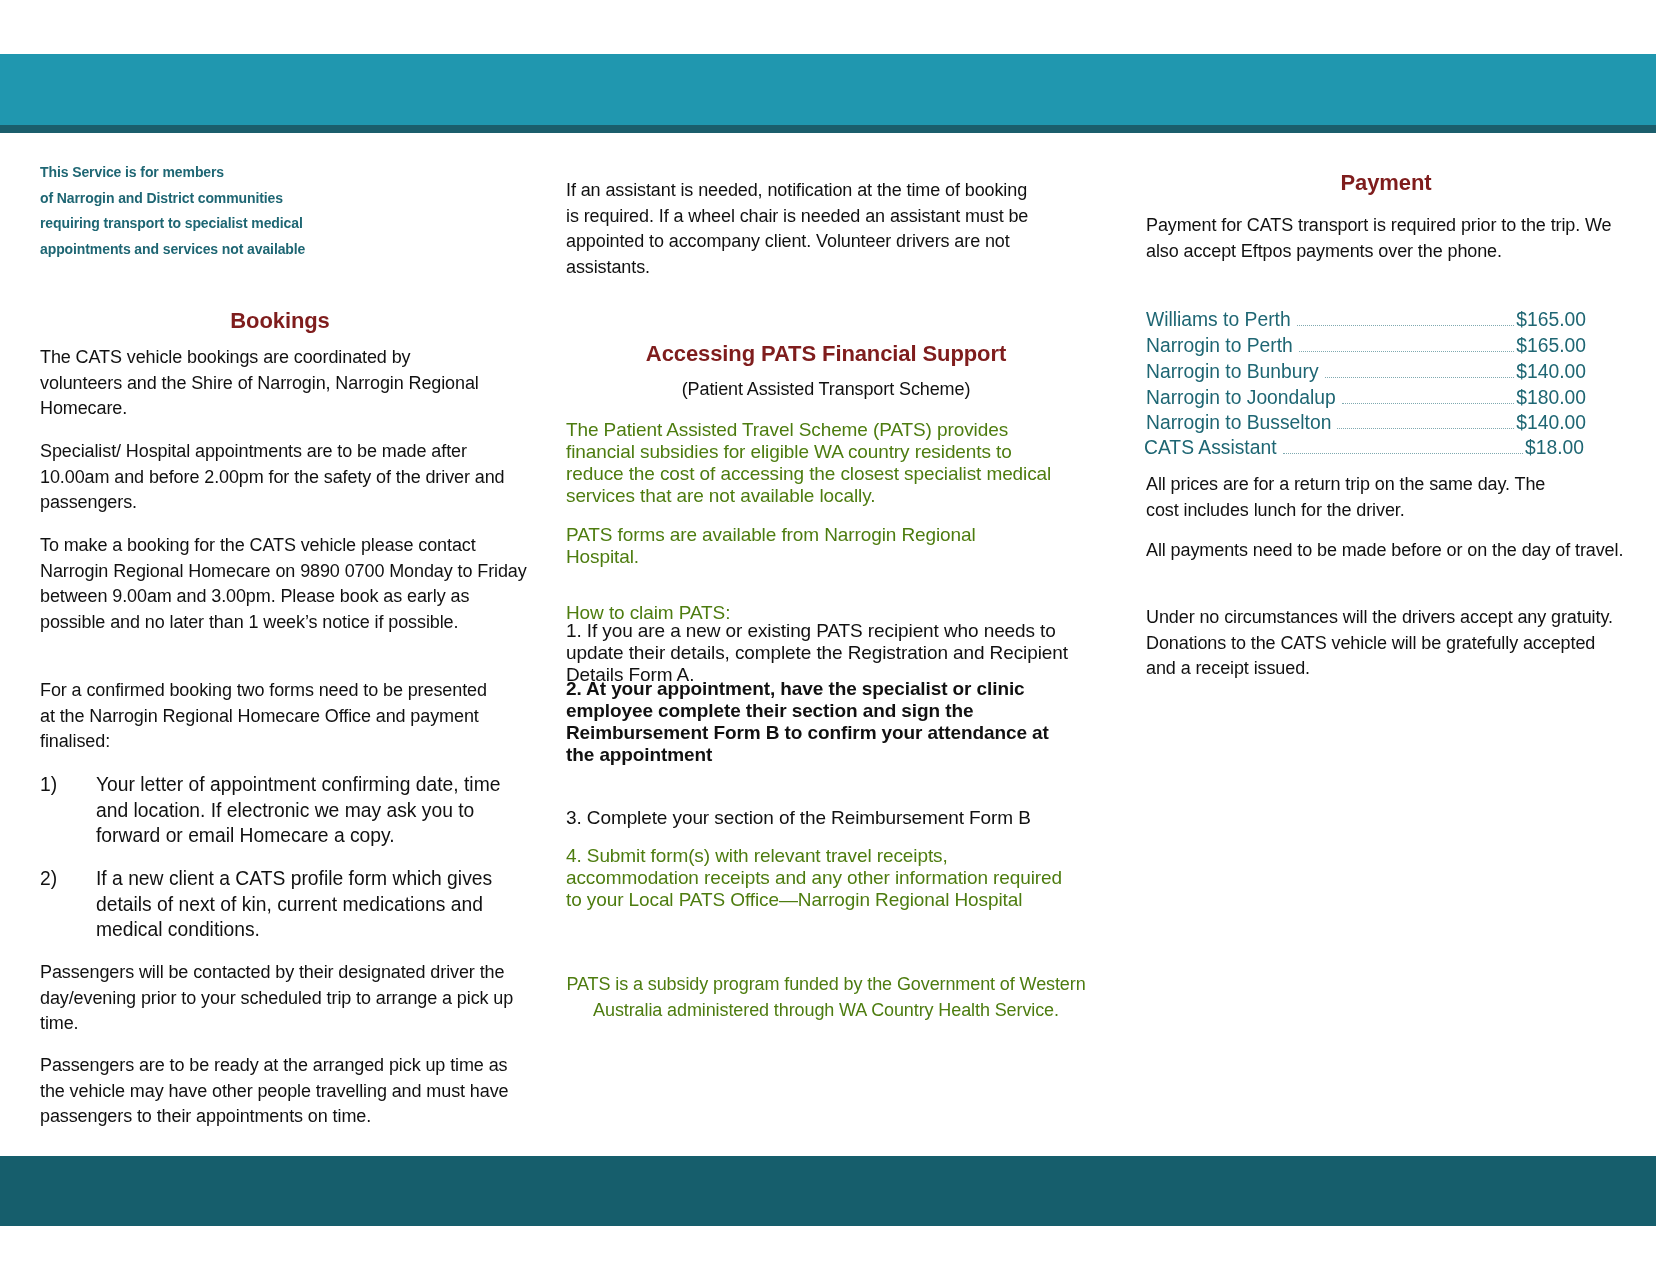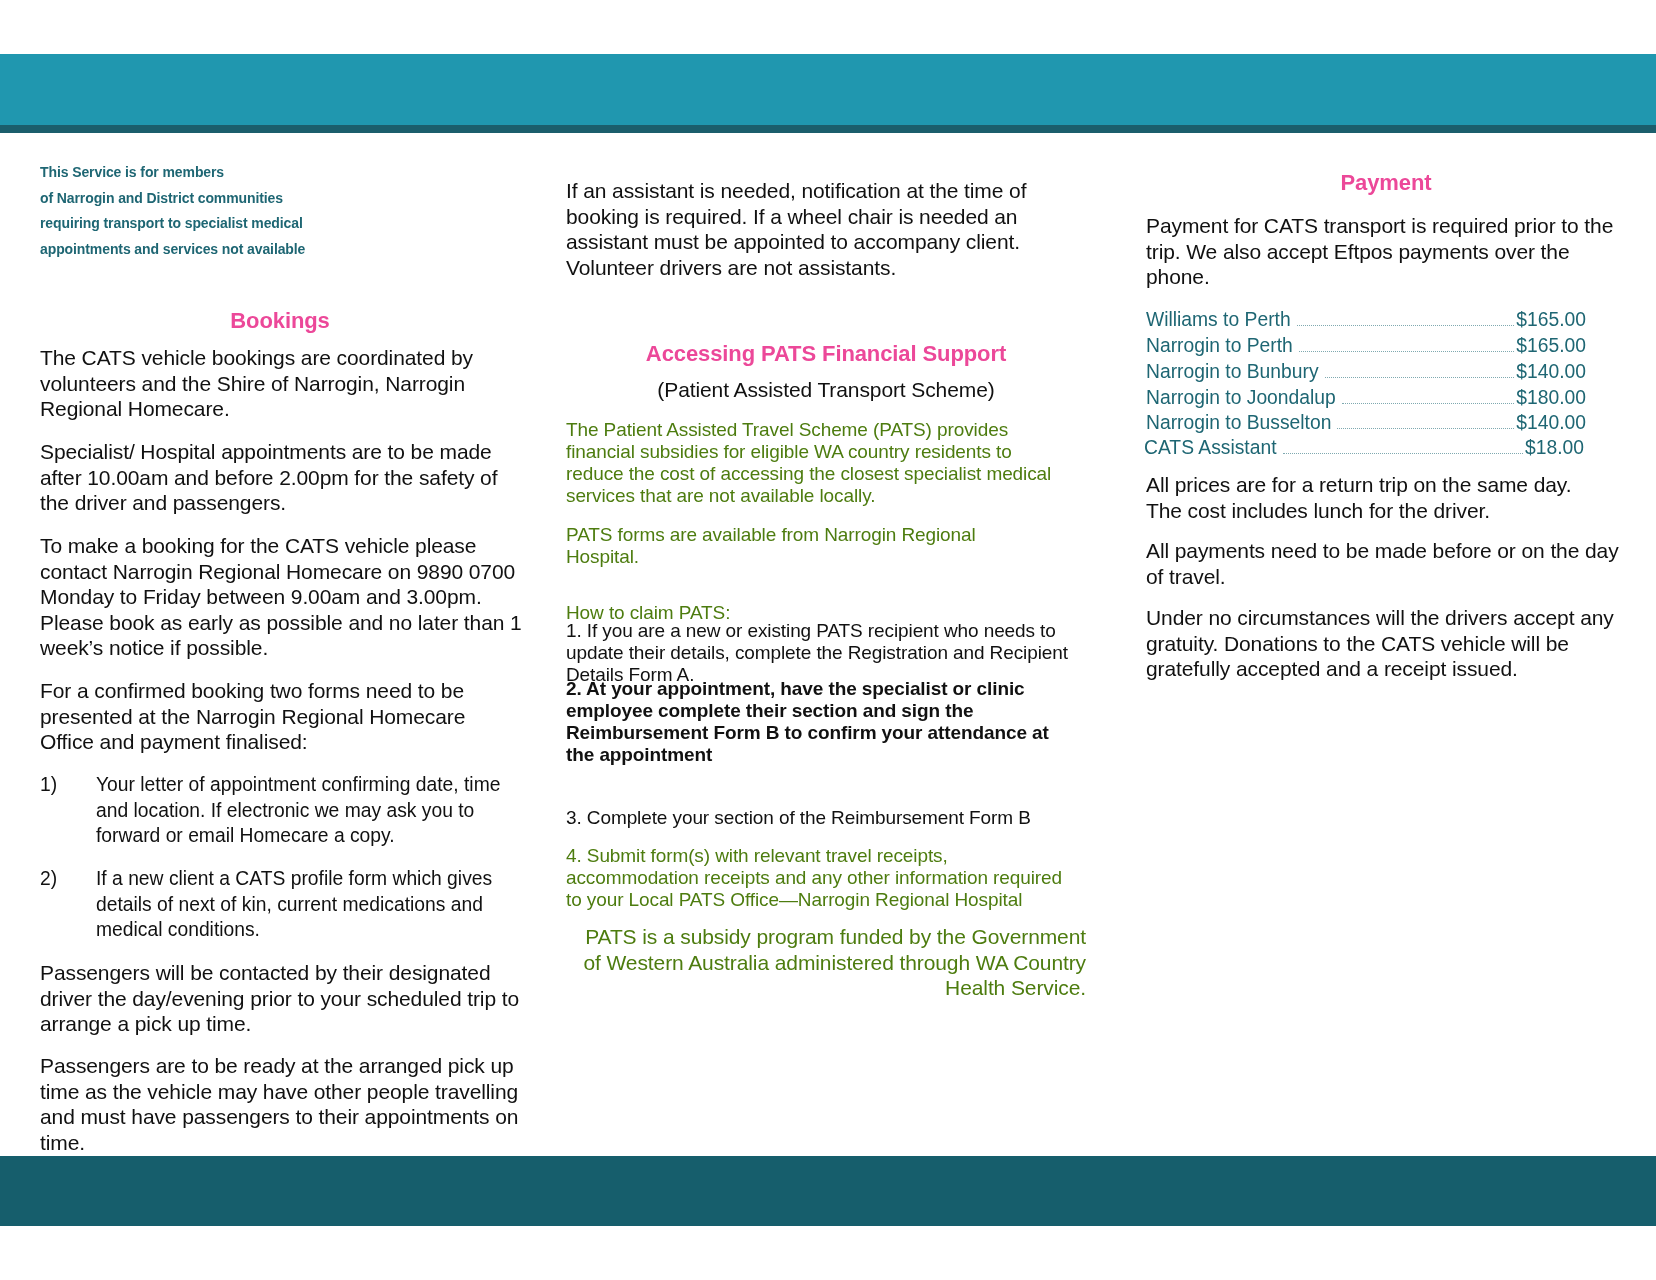--- a/index.html
+++ b/index.html
@@ -21,27 +21,27 @@
     position: absolute; left: 0; top: 1156px; width: 1656px; height: 70px;
     background: #165E6C;
   }
   .col { position: absolute; top: 0; }
   .col-left  { left: 40px;  width: 490px; }
   .col-mid   { left: 566px; width: 530px; }
   .col-right { left: 1146px; width: 480px; }
 
   .p {
     position: absolute; margin: 0;
-    font-size: 21px; line-height: 25.5px; letter-spacing: -0.1px;
+    font-size: 18px; line-height: 25.5px; letter-spacing: -0.1px;
   }
   .intro {
     font-size: 14px; line-height: 25.5px; font-weight: bold; color: #1E6673;
   }
   .heading {
-    font-size: 22px; font-weight: bold; color: #ec4899; text-align: center;
+    font-size: 22px; font-weight: bold; color: #7f1d1d; text-align: center;
   }
   .gray { color: #4d7c0f; }
   .num-item { position: absolute; font-size: 19.3px; line-height: 25.5px; }
   .num-item .num { position: absolute; left: 0; top: 0; }
   .num-item .txt { position: absolute; left: 56px; top: 0; width: 420px; }
 
   .pats-p { font-size: 19px; line-height: 22px; }
 
   .price-row {
     position: absolute; left: 0; width: 440px; height: 25px;
@@ -96,21 +96,21 @@
 
   <p class="p pats-p gray" style="top:419px; width:500px;">The Patient Assisted Travel Scheme (PATS) provides financial subsidies for eligible WA country residents to reduce the cost of accessing the closest specialist medical services that are not available locally.</p>
   <p class="p pats-p gray" style="top:524px; width:470px;">PATS forms are available from Narrogin Regional Hospital.</p>
   <p class="p pats-p gray" style="top:583px; width:470px;margin-top:19px;">How to claim PATS:</p>
 
   <p class="p pats-p" style="top:620px; width:510px;">1. If you are a new or existing PATS recipient who needs to update their details, complete the Registration and Recipient Details Form A.</p>
   <p class="p pats-p" style="top:678px; width:500px;font-weight:bold;">2. At your appointment, have the specialist or clinic employee complete their section and sign the Reimbursement Form B to confirm your attendance at the appointment</p>
   <p class="p pats-p" style="top:807px; width:520px;">3. Complete your section of the Reimbursement Form B</p>
   <p class="p pats-p gray" style="top:845px; width:510px;">4. Submit form(s) with relevant travel receipts, accommodation receipts and any other information required to your Local PATS Office—Narrogin Regional Hospital</p>
 
-  <p class="p gray" style="top:924px; width:520px; text-align:right; line-height:25.5px;">PATS is a subsidy program funded by the Government of Western Australia administered through WA Country Health Service.</p>
+  <p class="p gray" style="top:972px; width:520px; text-align:center; line-height:25.5px;">PATS is a subsidy program funded by the Government of Western Australia administered through WA Country Health Service.</p>
 </div>
 
 <div class="col col-right">
   <div class="p heading" style="top:170px; width:480px;">Payment</div>
   <p class="p" style="top:213px; width:480px;">Payment for CATS transport is required prior to the trip. We also accept Eftpos payments over the phone.</p>
 
   <div>
     <div class="price-row" style="top:307px;">
       <span class="route">Williams to Perth</span>
       <span class="dots"></span>

